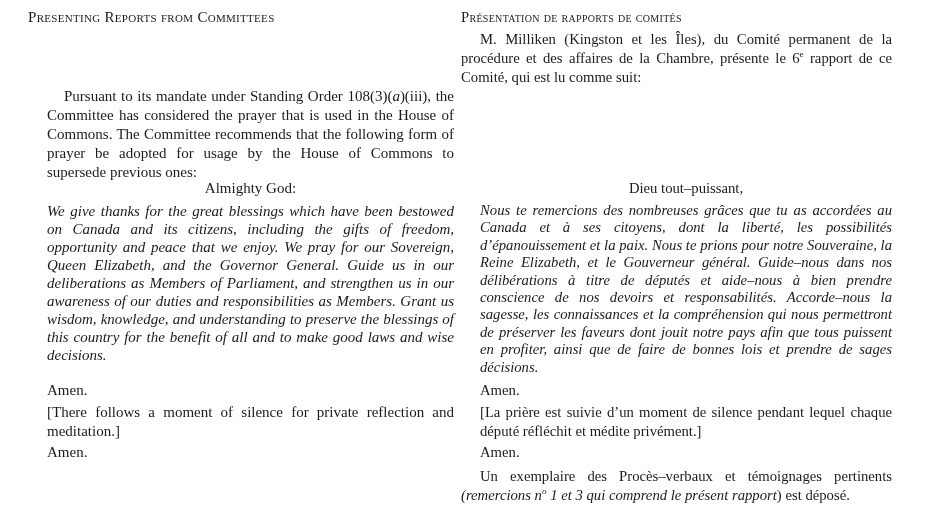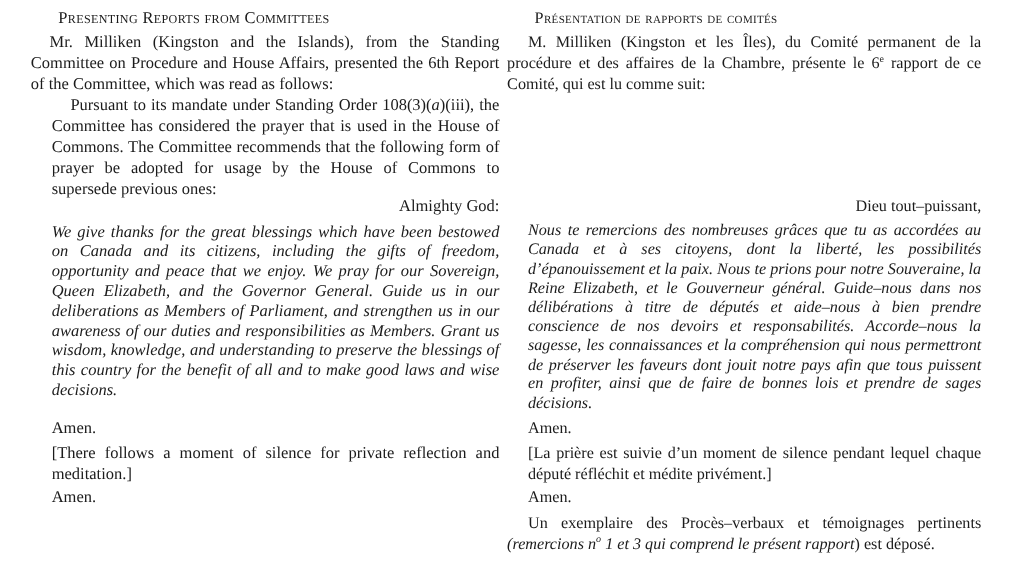--- a/index.html
+++ b/index.html
@@ -29,48 +29,46 @@
     right: 0;
     line-height: 19px;
     text-align: justify;
     margin: 0;
   }
   .quote { left: 19px; }           
   .heading {
     font-variant: small-caps;
     letter-spacing: 0.3px;
     text-align: left;
-    margin-left: 25px;
   }
   .indent1 { text-indent: 17px; }  
   .indent2 { text-indent: 19px; }
   .col-en .prayer { line-height: 18px; }
   .col-fr .prayer { line-height: 17.4px; }
   sup { font-size: 0.62em; line-height: 0; vertical-align: super; }
   i { font-style: italic; }
   
   .b-heading    { top: 8px;  }
   .b-present    { top: 30px; }
   .b-mandate    { top: 87px; }
-  .b-salutation { top: 179px; text-align: right; }
+  .b-salutation { top: 179px; text-align: center; }
   .b-prayer     { top: 202px; font-style: italic; }
   .b-amen1      { top: 381px; text-align: left; }
   .b-silence    { top: 403px; }
   .b-amen2      { top: 443px; text-align: left; }
   .b-tabling    { top: 467px; }
 </style>
 </head>
 <body>
 
 <div class="page">
 
   <div class="col col-en">
     <div class="block heading b-heading">Presenting Reports from Committees</div>
 
-    <p class="block b-present indent1">Mr. Milliken (Kingston and the Islands), from the Standing Committee on Procedure and House Affairs, presented the 6th Report of the Committee, which was read as follows:</p>
 
     <p class="block quote b-mandate indent1">Pursuant to its mandate under Standing Order 108(3)(<i>a</i>)(iii), the Committee has considered the prayer that is used in the House of Commons. The Committee recommends that the following form of prayer be adopted for usage by the House of Commons to supersede previous ones:</p>
 
     <p class="block quote b-salutation">Almighty God:</p>
 
     <p class="block quote prayer b-prayer">We give thanks for the great blessings which have been bestowed on Canada and its citizens, including the gifts of freedom, opportunity and peace that we enjoy. We pray for our Sovereign, Queen Elizabeth, and the Governor General. Guide us in our deliberations as Members of Parliament, and strengthen us in our awareness of our duties and responsibilities as Members. Grant us wisdom, knowledge, and understanding to preserve the blessings of this country for the benefit of all and to make good laws and wise decisions.</p>
 
     <p class="block quote b-amen1">Amen.</p>
 
     <p class="block quote b-silence">[There follows a moment of silence for private reflection and meditation.]</p>

